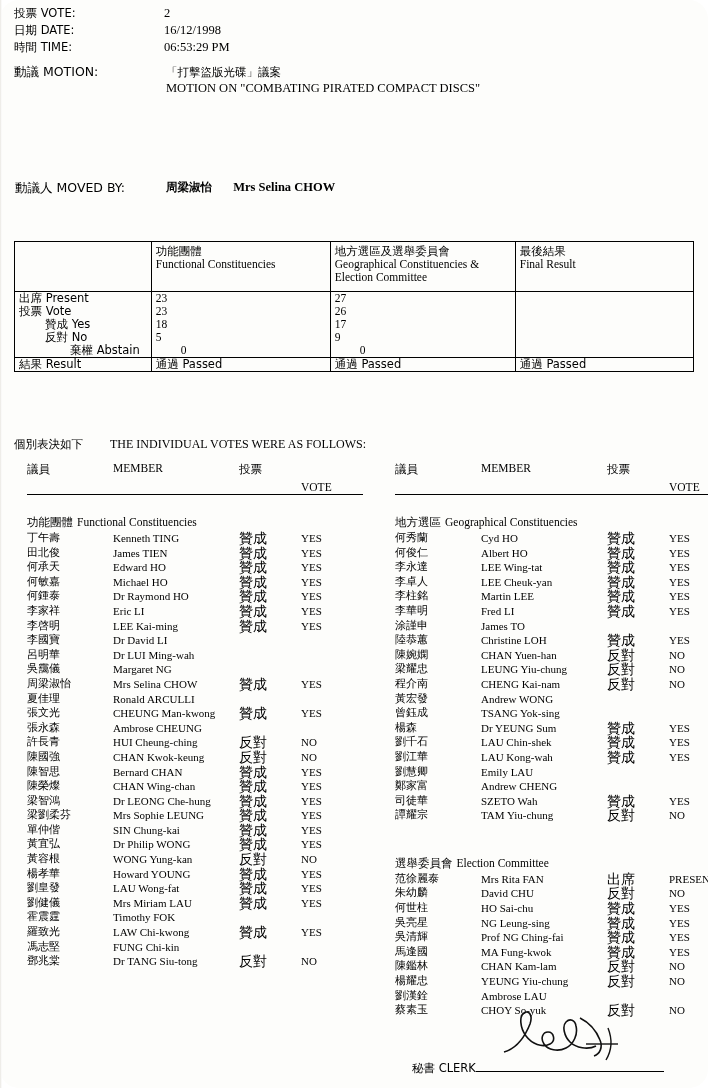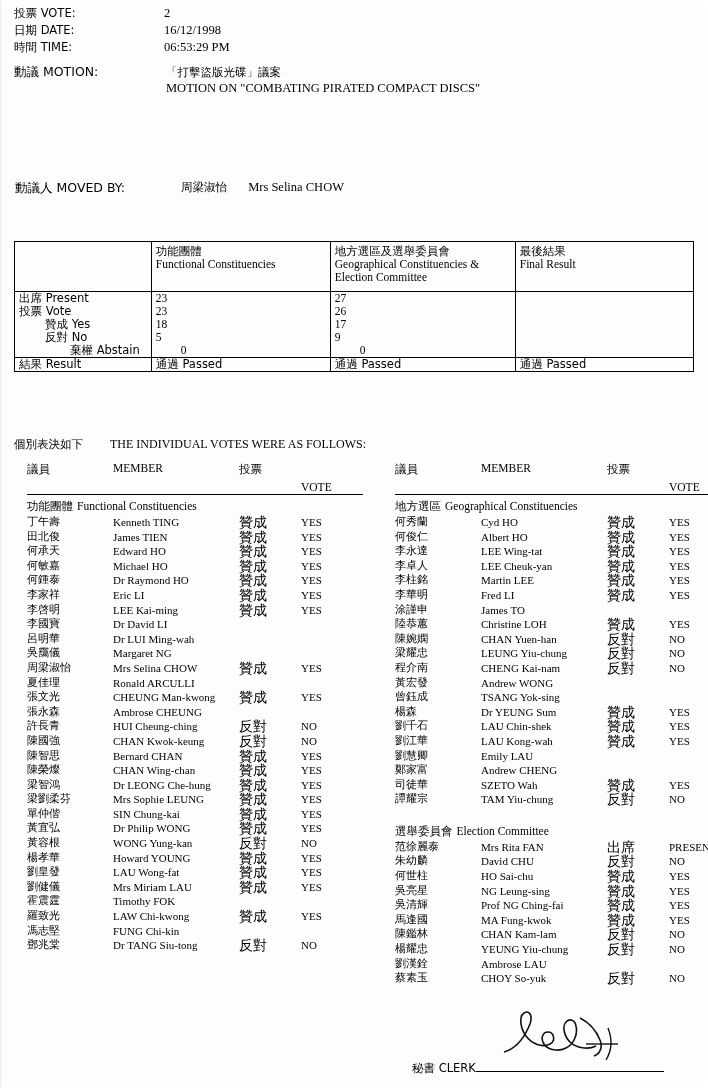--- a/index.html
+++ b/index.html
@@ -77,24 +77,25 @@
   }
   .moved-label {
     position: absolute;
     left: 1px;
     top: 0;
     font-size: 12.5px;
     white-space: nowrap;
   }
   .moved-text {
     position: absolute;
-    left: 167px;
+    left: 152px;
     top: 0;
     font-size: 12.5px;
     white-space: nowrap;
+    font-weight: bold;
   }
   
   .summary {
     position: absolute;
     left: 14px;
     top: 241px;
     width: 680px;
     border: 1px solid #000;
     border-collapse: collapse;
     font-size: 11.5px;
@@ -138,21 +139,21 @@
     border-bottom: 1px solid #000;
     padding-bottom: 1px;
     font-size: 11.5px;
   }
   .vt-head .h-cjk { width: 86px; }
   .vt-head .h-mem { width: 126px; }
   .vt-head .h-vcjk { width: 62px; }
   .vt-head .h-ven { width: 60px; margin-top: 19px; }
   .sect {
     font-size: 11.5px;
-    margin-top: 4px;
+    margin-top: 20px;
     margin-bottom: 1px;
   }
   .sect .en { margin-left: 4px; }
   .vrow {
     display: flex;
     font-size: 11px;
     line-height: 14.6px;
     height: 14.6px;
   }
   .vrow .name-cjk {

